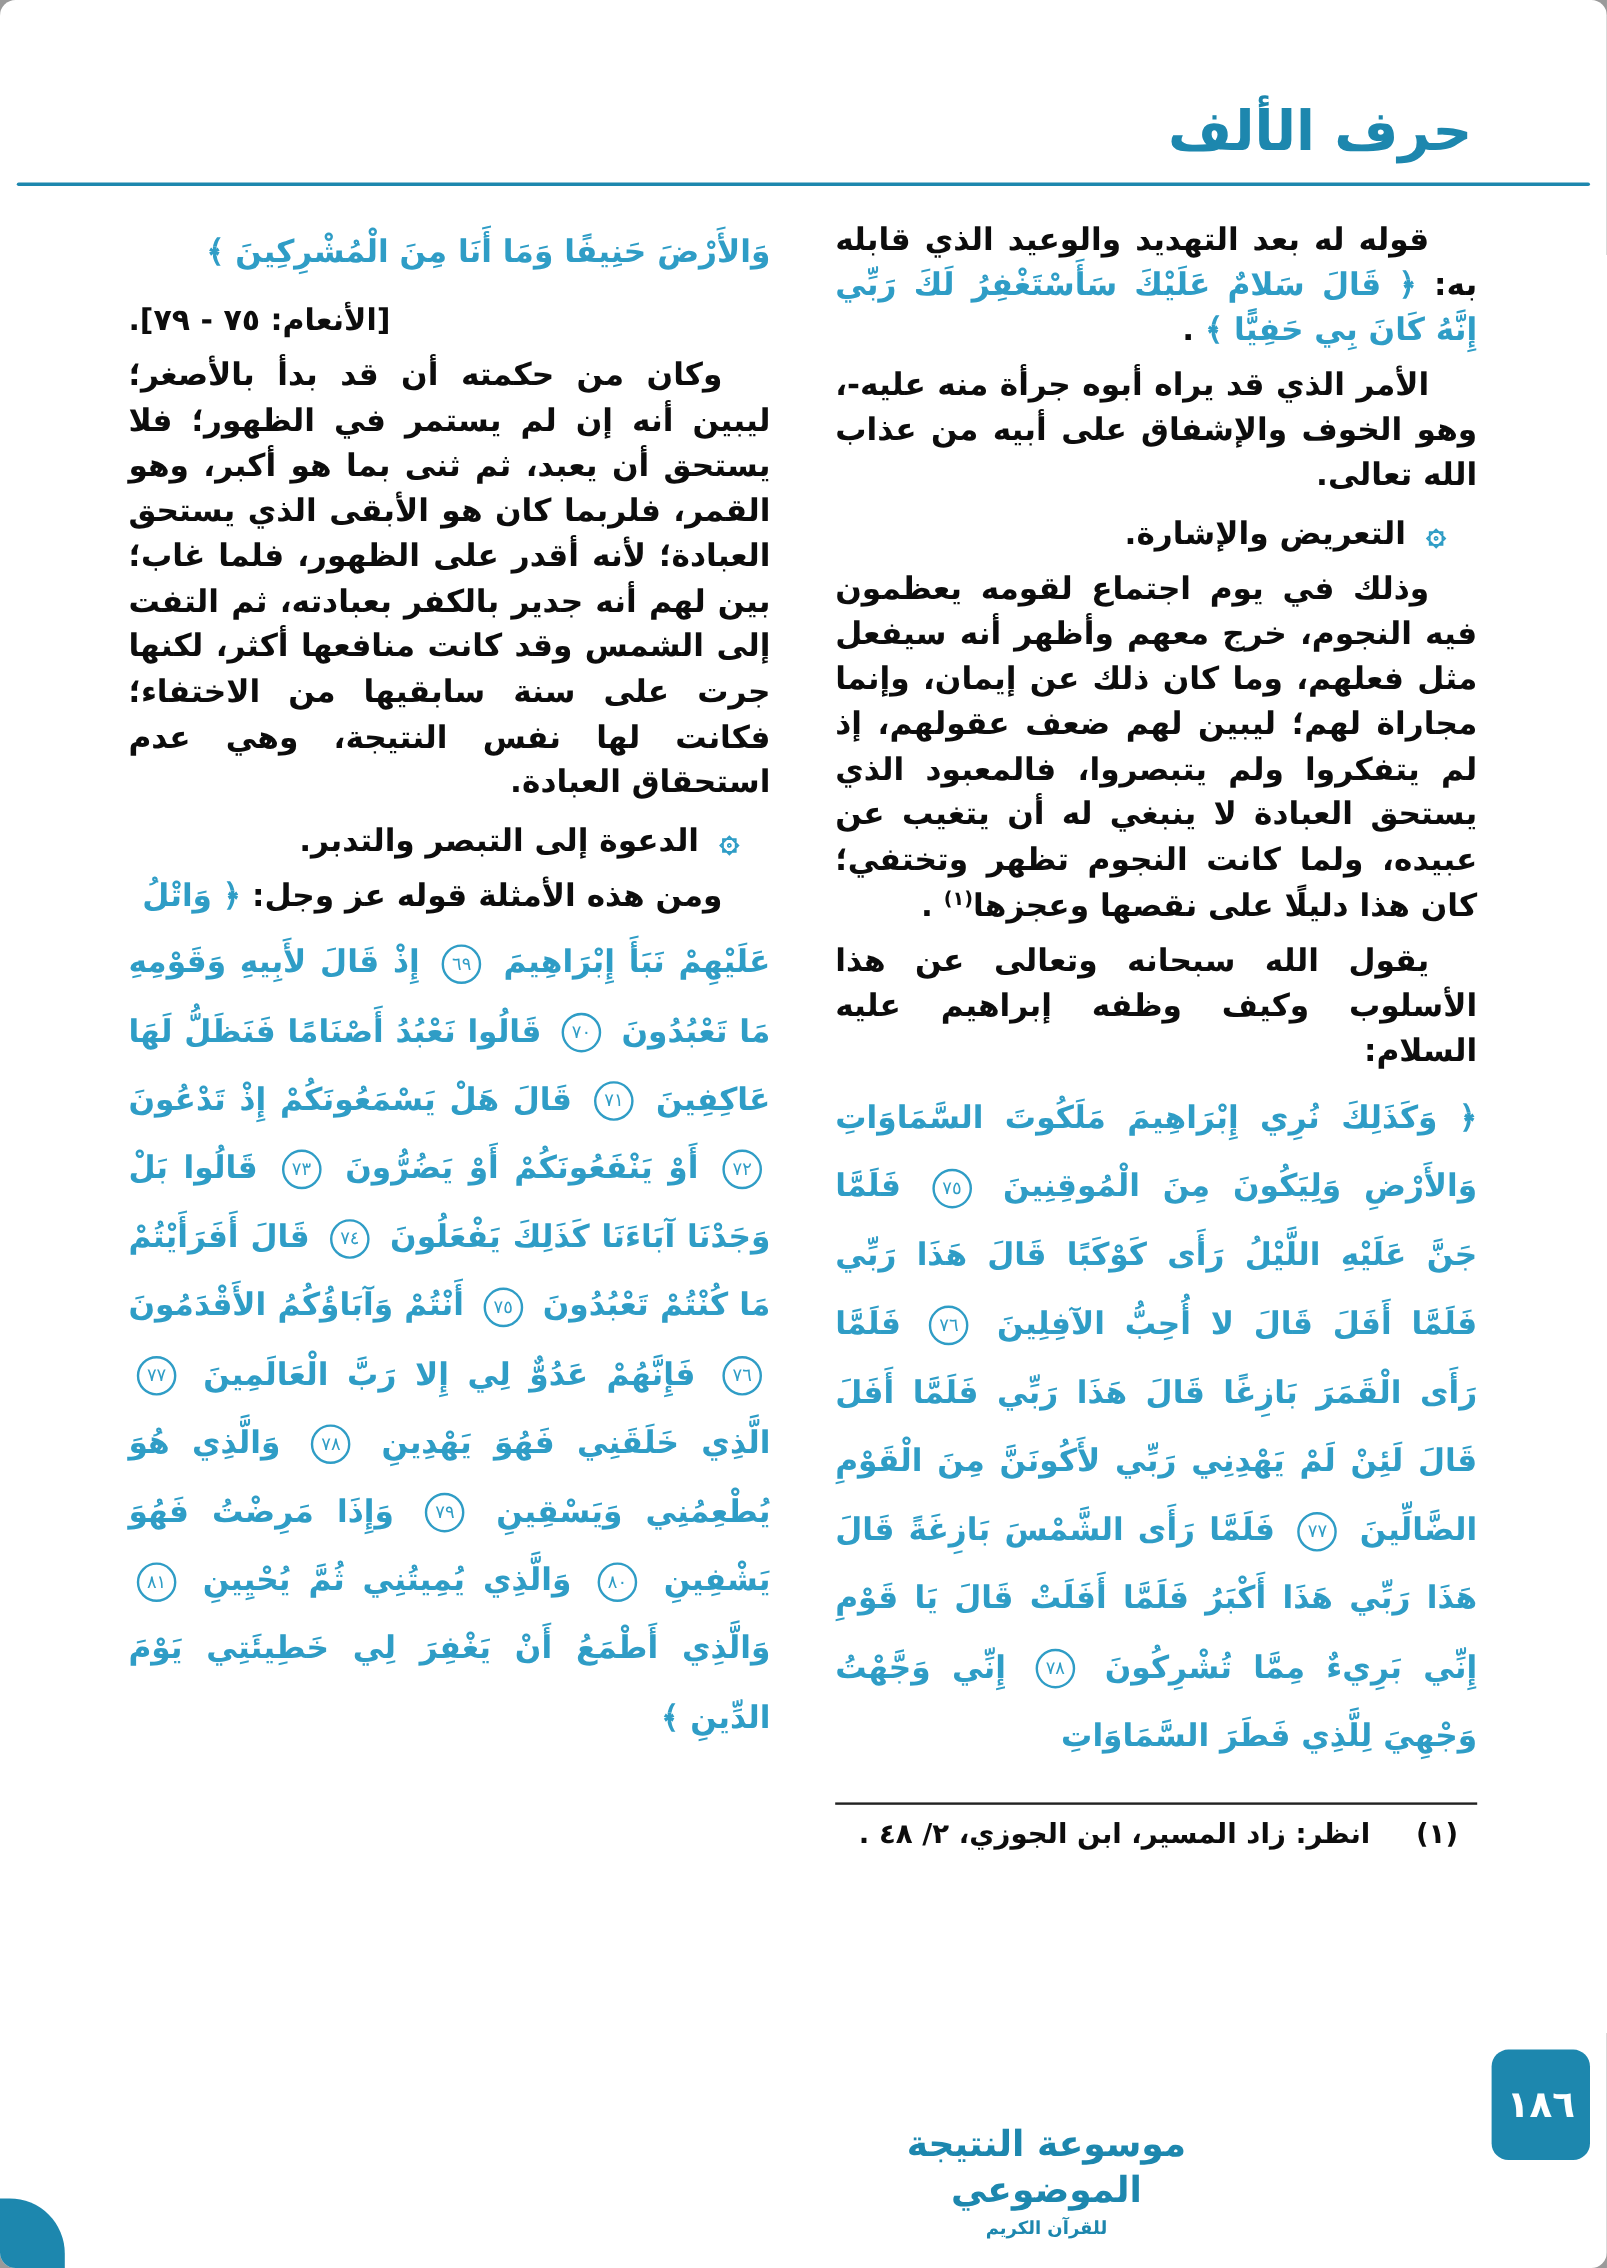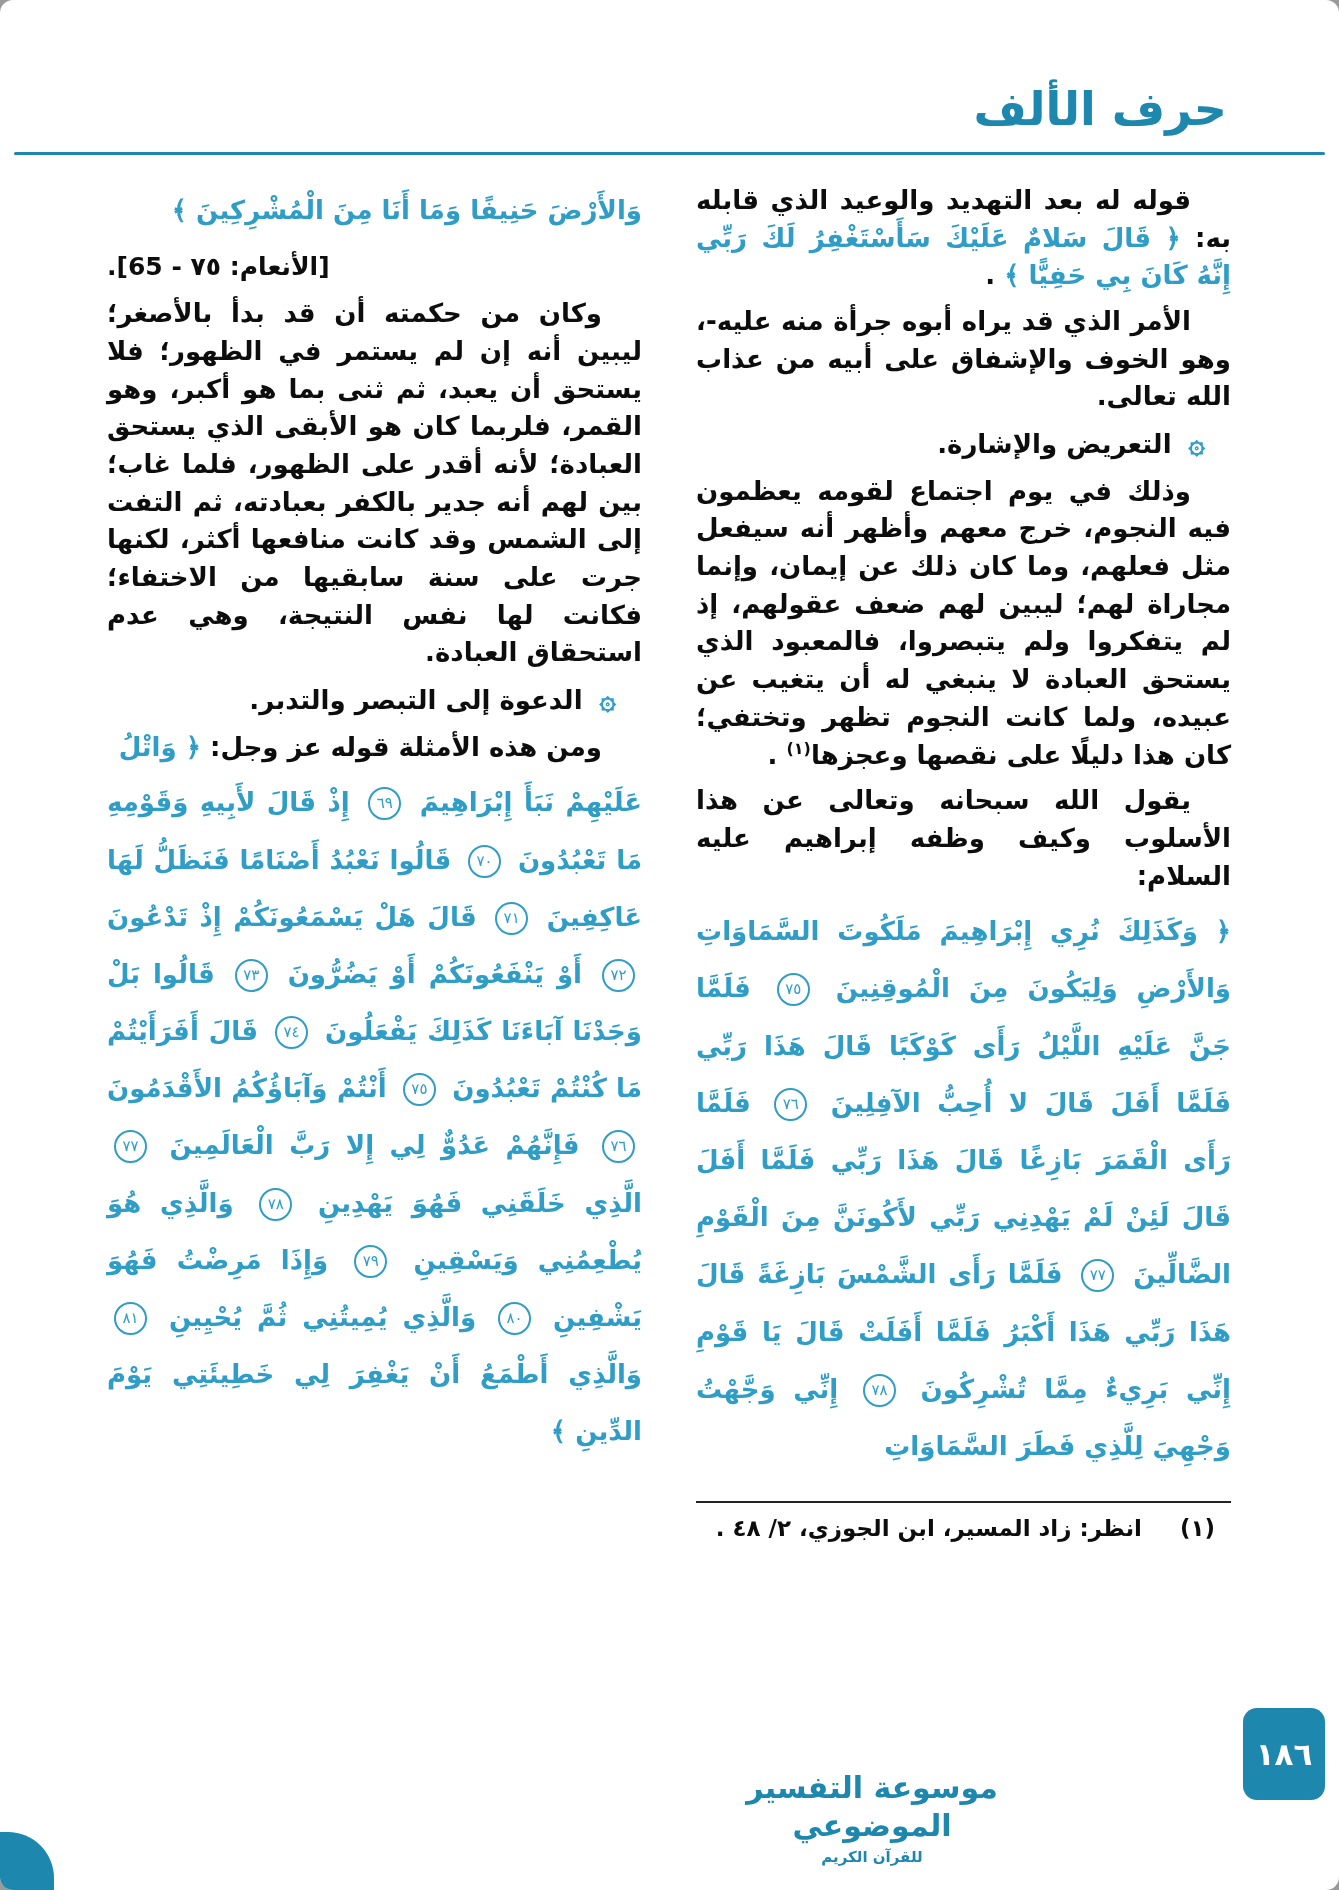--- a/index.html
+++ b/index.html
@@ -113,31 +113,31 @@
         <div class="footnote-sep"></div>
         <div class="footnote">
           <span>(١)</span>
           <span>انظر: زاد المسير، ابن الجوزي، ٢/ ٤٨ .</span>
         </div>
       </div>
     </div>
     <div class="col">
       <div id="col-left-paras">
           <p class="para quran-para"><span class="quran-text">وَالأَرْضَ حَنِيفًا وَمَا أَنَا مِنَ الْمُشْرِكِينَ ﴾</span></p>
-          <p class="para ref"><span class="body-text">[الأنعام: ٧٥ - 65].</span></p>
+          <p class="para ref"><span class="body-text">[الأنعام: ٧٥ - ٧٩].</span></p>
           <p class="para indent"><span class="body-text">وكان من حكمته أن قد بدأ بالأصغر؛ ليبين أنه إن لم يستمر في الظهور؛ فلا يستحق أن يعبد، ثم ثنى بما هو أكبر، وهو القمر، فلربما كان هو الأبقى الذي يستحق العبادة؛ لأنه أقدر على الظهور، فلما غاب؛ بين لهم أنه جدير بالكفر بعبادته، ثم التفت إلى الشمس وقد كانت منافعها أكثر، لكنها جرت على سنة سابقيها من الاختفاء؛ فكانت لها نفس النتيجة، وهي عدم استحقاق العبادة.</span></p>
           <p class="para heading"><span class="bullet-icon">۞</span><span class="body-text"> الدعوة إلى التبصر والتدبر.</span></p>
           <p class="para indent"><span class="body-text">ومن هذه الأمثلة قوله عز وجل: </span><span class="quran-text">﴿ وَاتْلُ</span></p>
           <p class="para quran-para"><span class="quran-text">عَلَيْهِمْ نَبَأَ إِبْرَاهِيمَ </span><span class="aya-num">٦٩</span><span class="quran-text"> إِذْ قَالَ لأَبِيهِ وَقَوْمِهِ مَا تَعْبُدُونَ </span><span class="aya-num">٧٠</span><span class="quran-text"> قَالُوا نَعْبُدُ أَصْنَامًا فَنَظَلُّ لَهَا عَاكِفِينَ </span><span class="aya-num">٧١</span><span class="quran-text"> قَالَ هَلْ يَسْمَعُونَكُمْ إِذْ تَدْعُونَ </span><span class="aya-num">٧٢</span><span class="quran-text"> أَوْ يَنْفَعُونَكُمْ أَوْ يَضُرُّونَ </span><span class="aya-num">٧٣</span><span class="quran-text"> قَالُوا بَلْ وَجَدْنَا آبَاءَنَا كَذَلِكَ يَفْعَلُونَ </span><span class="aya-num">٧٤</span><span class="quran-text"> قَالَ أَفَرَأَيْتُمْ مَا كُنْتُمْ تَعْبُدُونَ </span><span class="aya-num">٧٥</span><span class="quran-text"> أَنْتُمْ وَآبَاؤُكُمُ الأَقْدَمُونَ </span><span class="aya-num">٧٦</span><span class="quran-text"> فَإِنَّهُمْ عَدُوٌّ لِي إِلا رَبَّ الْعَالَمِينَ </span><span class="aya-num">٧٧</span><span class="quran-text"> الَّذِي خَلَقَنِي فَهُوَ يَهْدِينِ </span><span class="aya-num">٧٨</span><span class="quran-text"> وَالَّذِي هُوَ يُطْعِمُنِي وَيَسْقِينِ </span><span class="aya-num">٧٩</span><span class="quran-text"> وَإِذَا مَرِضْتُ فَهُوَ يَشْفِينِ </span><span class="aya-num">٨٠</span><span class="quran-text"> وَالَّذِي يُمِيتُنِي ثُمَّ يُحْيِينِ </span><span class="aya-num">٨١</span><span class="quran-text"> وَالَّذِي أَطْمَعُ أَنْ يَغْفِرَ لِي خَطِيئَتِي يَوْمَ الدِّينِ ﴾</span></p>
         </div>
     </div>
   </div>
 
   <div class="footer-logo">
-    <div class="logo-l1">موسوعة التفسير الموضوعي</div>
+    <div class="logo-l1">موسوعة النتيجة الموضوعي</div>
     <div class="logo-l2">للقرآن الكريم</div>
   </div>
 
   <div class="page-badge">
     <span>١٨٦</span>
   </div>
 
   <div class="corner-deco"></div>
 
 </div>

